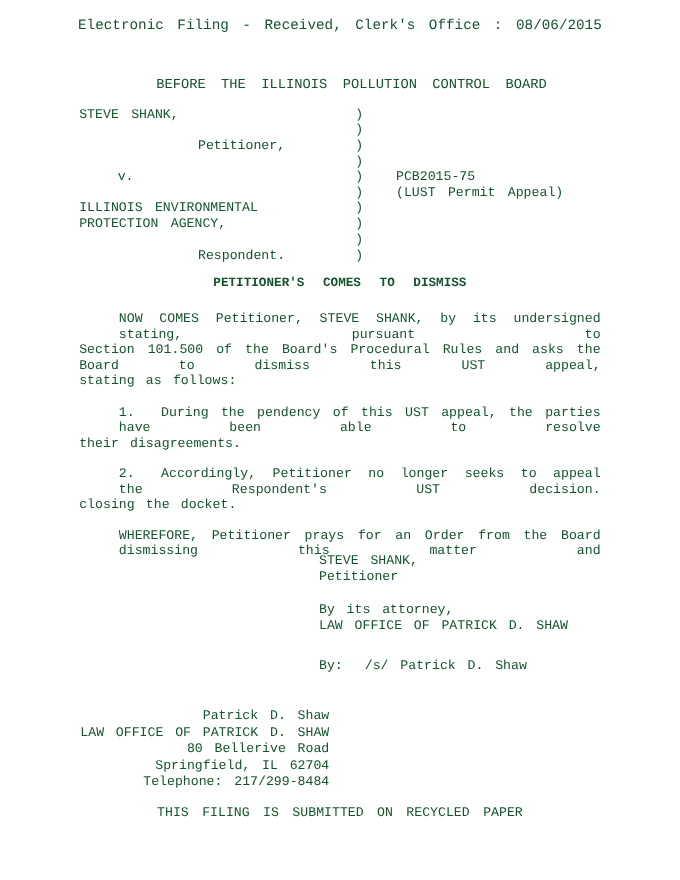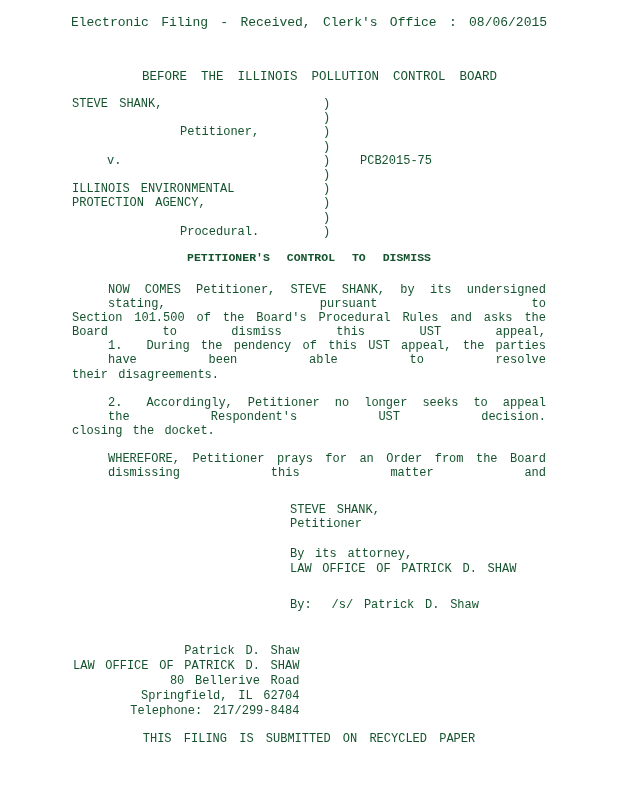--- a/index.html
+++ b/index.html
@@ -82,48 +82,50 @@
       <div class="cap-right"></div>
     </div>
     <div class="cap-row">
       <div class="cap-left"><span class="ind-v">v.</span></div>
       <div class="cap-paren">)</div>
       <div class="cap-right">PCB2015-75</div>
     </div>
     <div class="cap-row">
       <div class="cap-left"></div>
       <div class="cap-paren">)</div>
+      <div class="cap-right">(LUST Permit Appeal)</div>
     </div>
     <div class="cap-row">
       <div class="cap-left">ILLINOIS ENVIRONMENTAL</div>
       <div class="cap-paren">)</div>
       <div class="cap-right"></div>
     </div>
     <div class="cap-row">
       <div class="cap-left">PROTECTION AGENCY,</div>
       <div class="cap-paren">)</div>
       <div class="cap-right"></div>
     </div>
     <div class="cap-row">
       <div class="cap-left"></div>
       <div class="cap-paren">)</div>
       <div class="cap-right"></div>
     </div>
     <div class="cap-row">
-      <div class="cap-left"><span class="ind-label">Procedural.</span></div>
+      <div class="cap-left"><span class="ind-label">Respondent.</span></div>
       <div class="cap-paren">)</div>
       <div class="cap-right"></div>
     </div>
   </div>
 
-  <div class="centered motion-title">PETITIONER'S CONTROL TO DISMISS</div>
+  <div class="centered motion-title">PETITIONER'S COMES TO DISMISS</div>
 
   <div class="body-text">
     <div class="line jline indent">NOW COMES Petitioner, STEVE SHANK, by its undersigned stating, pursuant to</div>
     <div class="line jline">Section 101.500 of the Board's Procedural Rules and asks the Board to dismiss this UST appeal,</div>
+    <div class="line">stating as follows:</div>
     <div class="line jline indent"><span>1.</span><span class="num-gap"></span><span>During the pendency of this UST appeal, the parties have been able to resolve</span></div>
     <div class="line">their disagreements.</div>
     <div class="line jline indent"><span>2.</span><span class="num-gap"></span><span>Accordingly, Petitioner no longer seeks to appeal the Respondent's UST decision.</span></div>
     <div class="line">closing the docket.</div>
     <div class="line jline indent">WHEREFORE, Petitioner prays for an Order from the Board dismissing this matter and</div>
   </div>
 
   <div class="sig-line sig-name">STEVE SHANK,</div>
   <div class="sig-line sig-party-label">Petitioner</div>
   <div class="sig-line sig-by-attorney">By its attorney,</div>

